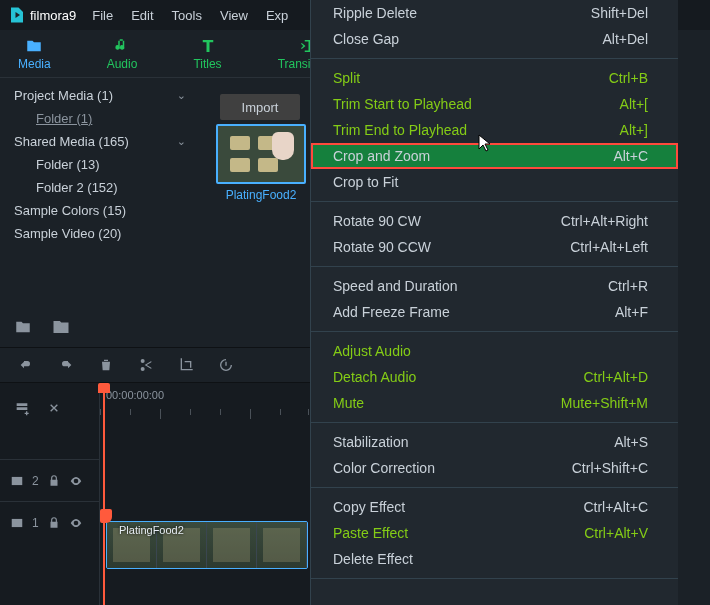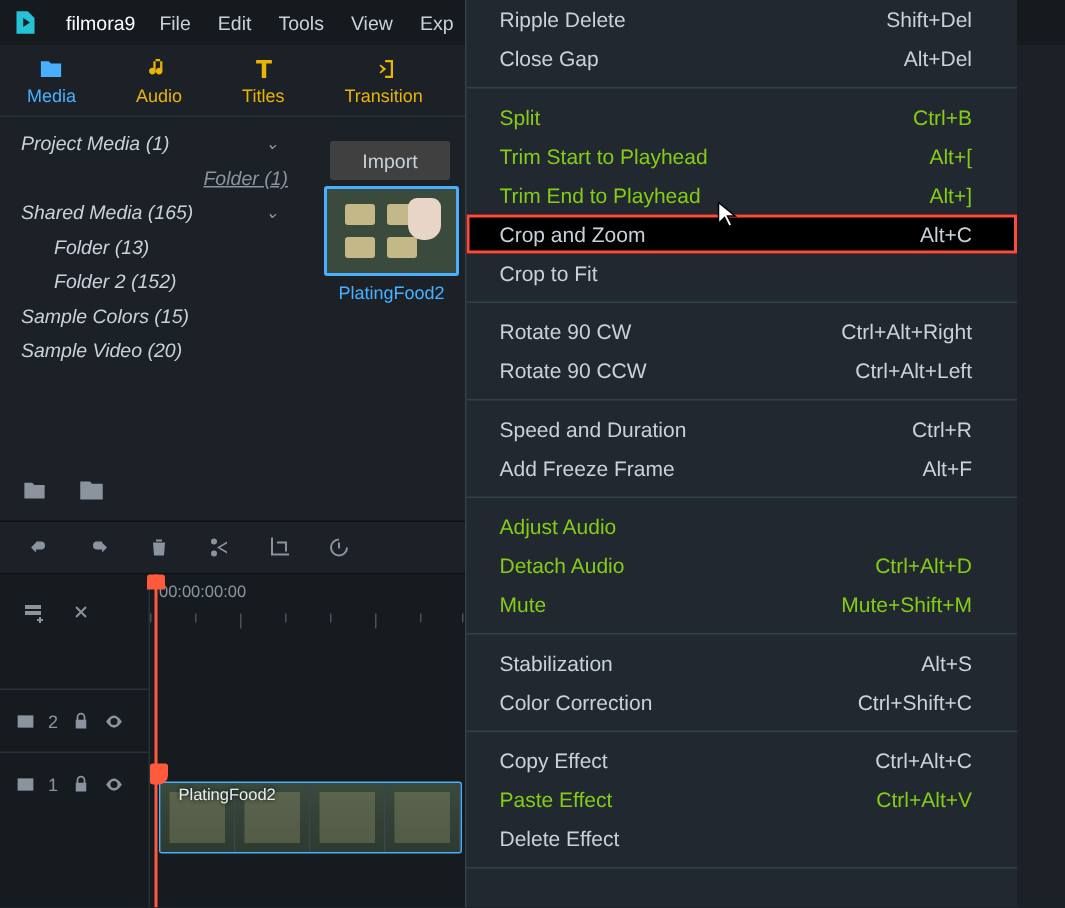--- a/index.html
+++ b/index.html
@@ -1,30 +1,30 @@
 <!DOCTYPE html>
 <html><head>
 <meta charset="utf-8">
 <style>
 * { margin:0; padding:0; box-sizing:border-box; font-family:"Segoe UI",Arial,sans-serif; }
 body { width:710px; height:605px; background:#1b2127; color:#c9d1d9; font-size:13px; overflow:hidden; position:relative; }
 .topbar { height:30px; background:#151a1f; display:flex; align-items:center; padding-left:8px; gap:16px; }
-.logo { display:flex; align-items:center; gap:18px; color:#fff; font-weight:500; }
+.logo { display:flex; align-items:center; gap:4px; color:#fff; font-weight:500; }
 .logo svg { width:18px; height:18px; }
 .menubar { display:flex; gap:18px; color:#c9d1d9; font-size:13px; }
 .menubar span { cursor:pointer; }
-.tabs { height:48px; background:#1b2127; display:flex; align-items:center; padding:0 12px; gap:28px; border-bottom:1px solid #2a3138; width:310px; }
-.tab { display:flex; flex-direction:column; align-items:center; gap:2px; font-size:12px; color:#eab308; cursor:pointer; padding:2px 6px; }
+.tabs { height:48px; background:#1b2127; display:flex; align-items:center; padding:0 12px; gap:44px; border-bottom:1px solid #2a3138; width:310px; }
+.tab { display:flex; flex-direction:column; align-items:center; gap:2px; font-size:12px; color:#22c55e; cursor:pointer; padding:2px 6px; }
 .tab.active { color:#49b0ff; }
 .tab svg { width:18px; height:18px; }
 .panel { display:flex; height:265px; }
-.sidebar { width:200px; background:#1b2127; padding:6px 8px; font-size:13px;font-style:italic; }
+.sidebar { width:200px; background:#1b2127; padding:6px 8px; font-size:13px; }
 .tree-row { display:flex; align-items:center; justify-content:space-between; padding:4px 6px; color:#c9d1d9; cursor:pointer; }
 .tree-sub { padding-left:28px; color:#c9d1d9; padding-top:4px; padding-bottom:4px; }
-.tree-sub.underline { text-decoration:underline; color:#8b949e;text-align:right; }
+.tree-sub.underline { text-decoration:underline; color:#8b949e; }
 .chev { color:#8b949e; font-size:11px; }
 .btnrow { position:absolute; left:14px; top:318px; display:flex; gap:20px; color:#8b949e; }
 .btnrow svg { width:18px; height:18px; }
 .media-area { flex:1; background:#1b2127; position:relative; }
 .importbtn { position:absolute; left:20px; top:16px; width:80px; height:26px; background:#404040; display:flex; align-items:center; justify-content:center; font-size:13px; color:#c9d1d9; cursor:pointer; border-radius:2px; }
 .thumb { position:absolute; left:16px; top:46px; width:90px; }
 .thumb-img { width:90px; height:60px; border:2px solid #49b0ff; background:#3a4a3c; border-radius:2px; position:relative; overflow:hidden; }
 .thumb-img::before, .thumb-img::after { content:""; position:absolute; background:#c4b888; border-radius:2px; }
 .thumb-img::before { width:20px; height:14px; left:12px; top:10px; box-shadow:28px 0 #c4b888, 0 22px #c4b888, 28px 22px #c4b888; }
 .hand { position:absolute; right:10px; top:6px; width:22px; height:28px; background:#e8d5c8; border-radius:6px 6px 10px 10px; }
@@ -44,21 +44,21 @@
 .ruler-ticks { position:absolute; left:0; top:26px; width:210px; height:14px; }
 .ruler-ticks span { position:absolute; top:0; width:1px; height:6px; background:#4a5158; }
 .clip { position:absolute; left:6px; top:138px; width:202px; height:48px; background:#2e3a42; border:1px solid #49b0ff; border-radius:2px; display:flex; overflow:hidden; }
 .clip-seg { flex:1; border-right:1px solid #3a4650; background:linear-gradient(#3a4a3c,#2d3a30); position:relative; }
 .clip-seg::before { content:""; position:absolute; inset:6px; background:rgba(196,184,136,.25); }
 .clip-label { position:absolute; left:12px; top:2px; font-size:11px; color:#e6edf3; z-index:2; text-shadow:0 0 3px #000; }
 .clip-handle { position:absolute; left:0; top:126px; width:12px; height:14px; background:#ff5a3c; border-radius:2px 2px 6px 2px; z-index:6; }
 .context { position:absolute; left:310px; top:0; width:368px; height:605px; background:#21282f; border-left:1px solid #32424d; font-size:14px; color:#c9d1d9; overflow:hidden; }
 .ctx-item { display:flex; justify-content:space-between; padding:5px 30px 5px 22px; cursor:pointer; }
 .ctx-item.disabled { color:#84cc16; cursor:default; }
-.ctx-item.hover { background:#000000; }
+.ctx-item.hover { background:#15803d; }
 .ctx-item.highlight { outline:2px solid #ff4a3c; outline-offset:-2px; }
 .ctx-sep { height:1px; background:#32424d; margin:6px 0; }
 .cursor { position:absolute; left:478px; top:134px; z-index:50; }
 .cursor svg { width:14px; height:18px; }
 </style>
 </head>
 <body>
 
 <div class="topbar">
   <div class="logo">

